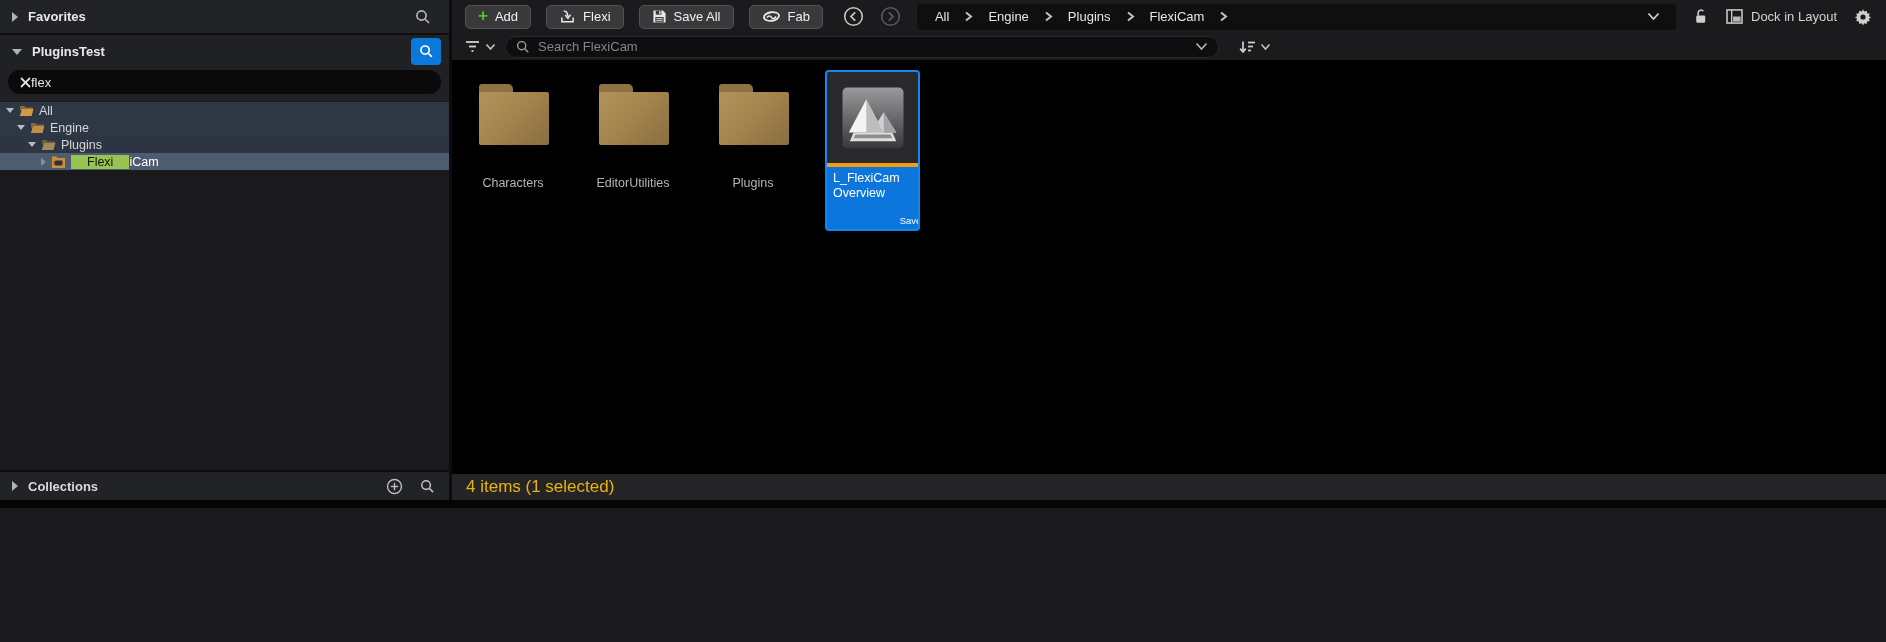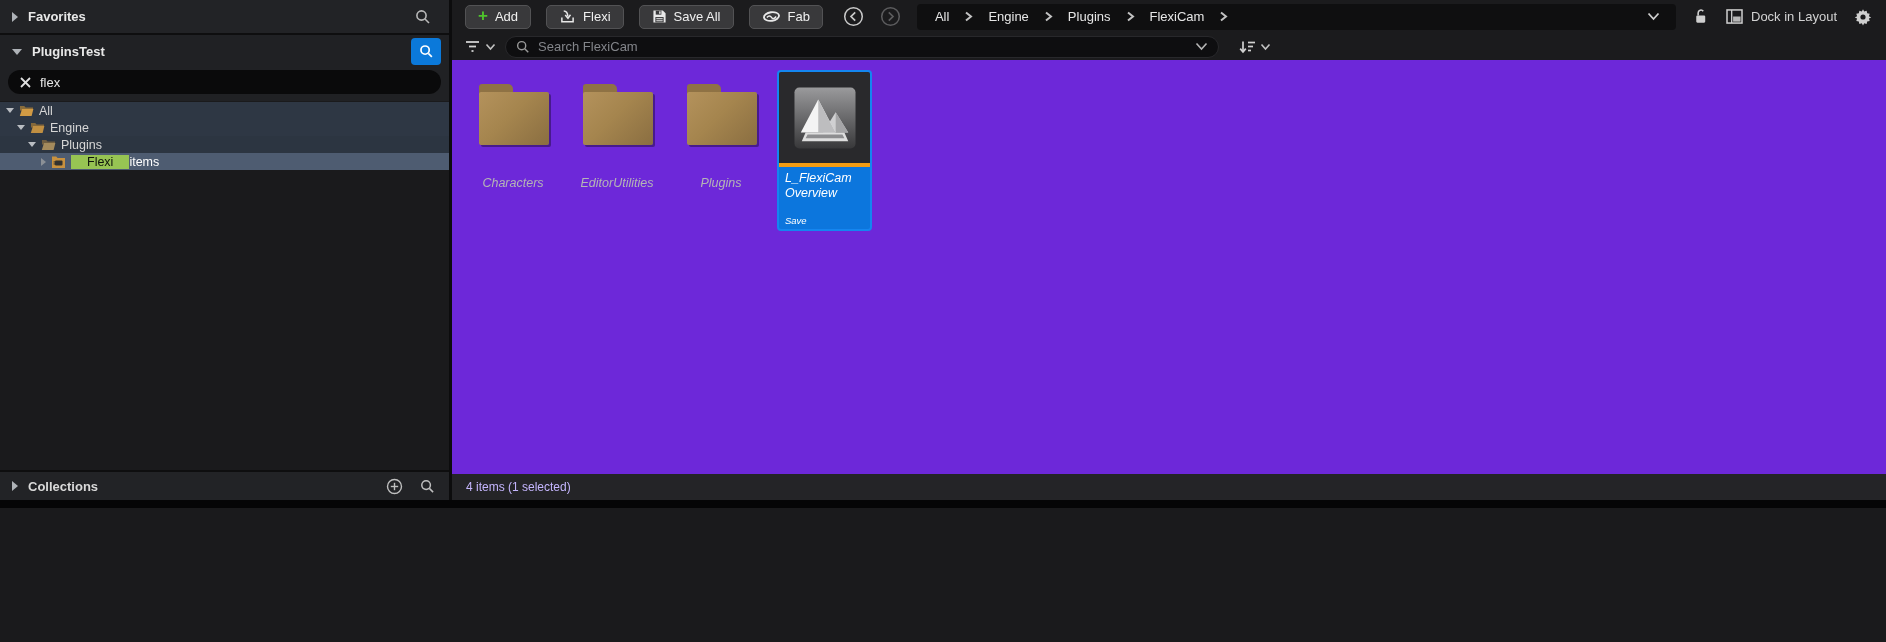--- a/index.html
+++ b/index.html
@@ -13,21 +13,21 @@
   .hdr-sep { height:2px; background:#0e0e0f; flex:none; }
 
   .caret-right { width:0; height:0; border-top:5px solid transparent; border-bottom:5px solid transparent; border-left:6px solid #aeb2b7; }
   .caret-down  { width:0; height:0; border-left:5px solid transparent; border-right:5px solid transparent; border-top:6px solid #aeb2b7; }
   .tree-caret-right { width:0; height:0; border-top:4px solid transparent; border-bottom:4px solid transparent; border-left:5px solid #8b9096; }
   .tree-caret-down  { width:0; height:0; border-left:4px solid transparent; border-right:4px solid transparent; border-top:5px solid #b9bdc2; }
 
   .plugins-block { background:#202124; padding-bottom:7px; flex:none; }
   .plugins-block .panel-header { background:#202124; }
   .blue-search-btn { margin-left:auto; width:30px; height:27px; border-radius:4px; background:#0b79da; display:flex; align-items:center; justify-content:center; }
-  .side-search { margin:2px 8px 0 8px; height:24px; border-radius:12px; background:#0a0a0b; display:flex; align-items:center; padding:0 12px; gap:9px; }
+  .side-search { margin:2px 8px 0 8px; height:24px; border-radius:12px; background:#0a0a0b; display:flex; align-items:center; padding:0 12px; }
   .side-search input { background:transparent; border:none; outline:none; color:#e6e6e6; font-size:13px; font-family:"Liberation Sans",sans-serif; width:100%; }
 
   .tree { flex:1; background:#1a1a1c; overflow:hidden; padding-top:1px; }
   .tree-row { height:17px; display:flex; align-items:center; gap:5px; font-size:12.5px; color:#d6d6d6; white-space:nowrap; }
   .tree-row.path { background:#2e3744; }
   .tree-row.path2 { background:#2c3541; }
   .tree-row.sel { background:#4e5c71; color:#ffffff; }
   .ind0{padding-left:6px;} .ind1{padding-left:17px;} .ind2{padding-left:28px;} .ind3{padding-left:41px;}
   .hl { background:#97c453; color:#10150c; padding:0 16px; }
 
@@ -48,36 +48,36 @@
   .dock { display:flex; align-items:flex-end; gap:8px; }
   .dock .lbl { font-size:13px; color:#d2d2d2; white-space:nowrap; }
 
   .toolbar2 { height:27px; background:#1b1b1d; display:flex; align-items:center; padding-left:12px; gap:9px; flex:none; }
   .filter-group, .sort-group { display:flex; align-items:center; gap:4px; }
   .main-search { width:714px; height:22px; border-radius:12px; background:#0e0e10; border:1px solid #28282b; display:flex; align-items:center; padding:0 10px; gap:8px; }
   .main-search input { background:transparent; border:none; outline:none; flex:1; color:#c8c8c8; font-size:13px; font-family:"Liberation Sans",sans-serif; }
   .main-search input::placeholder { color:#83858a; }
   .sort-group { margin-left:11px; }
 
-  .grid { flex:1; background:#6d28d9; padding:10px 0 0 13px; display:flex; align-items:flex-start; gap:8px;font-style:italic; }
+  .grid { flex:1; background:#000000; padding:10px 0 0 13px; display:flex; align-items:flex-start; gap:24px; }
   .folder-tile { width:96px; display:flex; flex-direction:column; align-items:center; }
   .folder-icon { margin-top:14px; width:76px; height:63px; position:relative; }
   .folder-tab { position:absolute; top:0; left:4px; width:34px; height:14px; background:#8f7244; border-radius:3px 5px 0 0; }
   .folder-body { position:absolute; top:8px; left:4px; right:2px; bottom:2px; background:linear-gradient(135deg,#b4925c 0%,#a5854e 45%,#8a6e41 100%); border-radius:2px; box-shadow:2px 2px 0 rgba(0,0,0,.35); }
   .folder-label { margin-top:29px; font-size:12.5px; color:#b5b5b5; text-align:center; }
 
   .asset-tile { width:95px; height:161px; border:2px solid #1486f0; border-radius:4px; background:#0c76dd; overflow:hidden; display:flex; flex-direction:column; }
   .thumb { height:91px; background:#29292c; display:flex; align-items:center; justify-content:center; flex:none; }
   .accent-bar { height:4px; background:#f39c12; flex:none; }
-  .asset-info { flex:1; display:flex; flex-direction:column; padding:4px 6px 3px 6px; }
+  .asset-info { flex:1; display:flex; flex-direction:row; padding:4px 6px 3px 6px; }
   .asset-name { font-size:12.5px; color:#ffffff; line-height:1.2; }
   .asset-type { margin-top:auto; font-size:9.5px; color:#ffffff; }
 
   .status-bar { height:26px; background:#242427; display:flex; align-items:center; padding-left:14px; flex:none; }
-  .status-bar .txt { font-size:12px; color:#c4b5fd; }
+  .status-bar .txt { font-size:17px; color:#eab308; }
 
   .footer-strip { width:1886px; height:8px; background:#050506; }
 
   svg { display:block; flex:none; }
 </style>
 </head>
 <body>
 
 <div class="app">
 
@@ -148,21 +148,21 @@
       </div>
 
       <div class="tree-row sel ind3">
         <span class="tree-caret-right"></span>
         <svg width="15" height="13" viewBox="0 0 15 13">
             <path d="M1 1.5 h4.2 l1.4 1.6 H14 v10 H1z" fill="#c8913f"></path>
             <rect x="4" y="5.5" width="7.5" height="5" rx="1" fill="#33322f"></rect>
             <rect x="2.6" y="6.4" width="2" height="1.1" fill="#33322f"></rect>
             <rect x="2.6" y="8.4" width="2" height="1.1" fill="#33322f"></rect>
           </svg>
-        <span><span class="hl">Flexi</span><span>items</span></span>
+        <span><span class="hl">Flexi</span><span>iCam</span></span>
       </div>
 
 
     </div>
 
     <div class="collections-header">
       <span class="caret-right"></span>
       <span class="title">Collections</span>
       <span class="coll-icons">
         <span>

